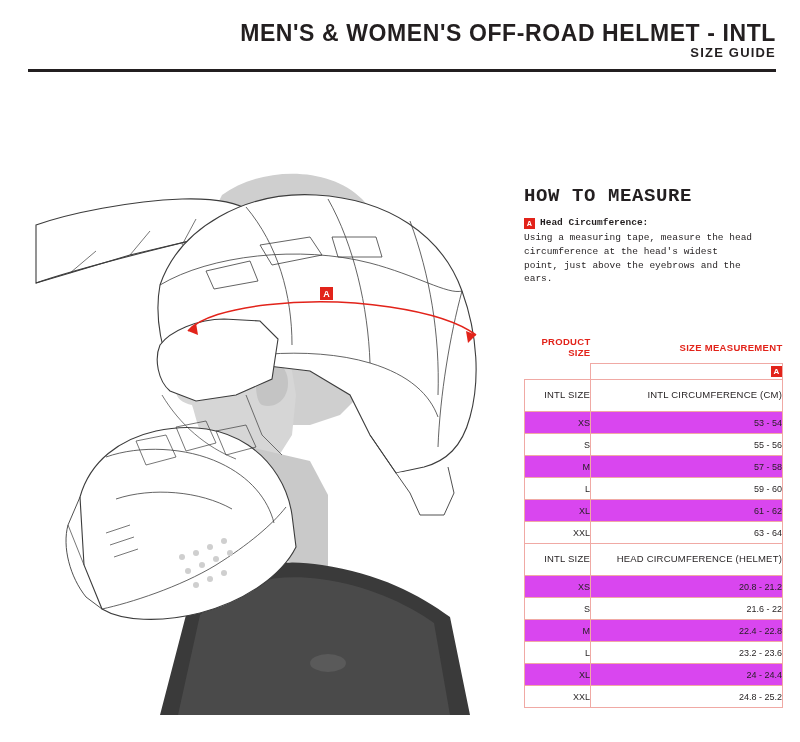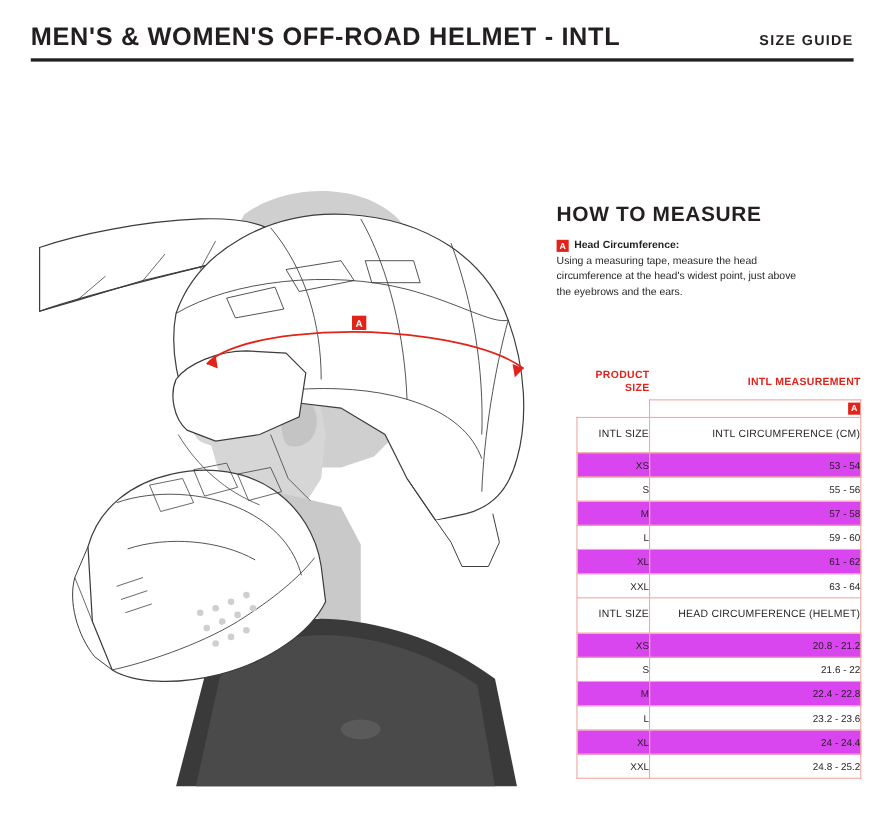--- a/index.html
+++ b/index.html
@@ -20,20 +20,21 @@
   .header {
     position: absolute;
     left: 28px;
     top: 22px;
     width: 748px;
     display: flex;
     align-items: flex-end;
     justify-content: space-between;
     border-bottom: 3px solid #231f20;
     padding-bottom: 8px;
+    flex-direction: column;
   }
   .header-title {
     font-size: 23px;
     font-weight: bold;
     letter-spacing: 0.6px;
     line-height: 1;
     color: #231f20;
     text-transform: uppercase;
   }
   .header-sub {
@@ -51,23 +52,24 @@
     left: 10px;
     top: 95px;
     width: 500px;
     height: 620px;
   }
   .illustration svg { display: block; }
 
   
   .howto {
     position: absolute;
-    left: 506px;
+    left: 524px;
     top: 185px;
     width: 258px;
+    font-family: Liberation Mono, monospace;
   }
   .howto-title {
     font-size: 19px;
     font-weight: bold;
     letter-spacing: 0.6px;
     color: #231f20;
     margin: 0 0 10px 0;
     text-transform: uppercase;
   }
   .howto-row {
@@ -300,21 +302,21 @@
 
 <div class="table-wrap">
   <table class="size-table">
     <colgroup>
       <col class="col-size">
       <col class="col-meas">
     </colgroup>
     <tbody>
       <tr class="head-red">
         <td>PRODUCT SIZE</td>
-        <td>INTL MEASUREMENT</td>
+        <td>SIZE MEASUREMENT</td>
       </tr>
       <tr class="badge-row">
         <td class="empty-left"></td>
         <td class="badge-cell">
           <span class="mini-badge">A</span>
         </td>
       </tr>
 
       <tr class="subhead">
         <td>INTL SIZE</td>

